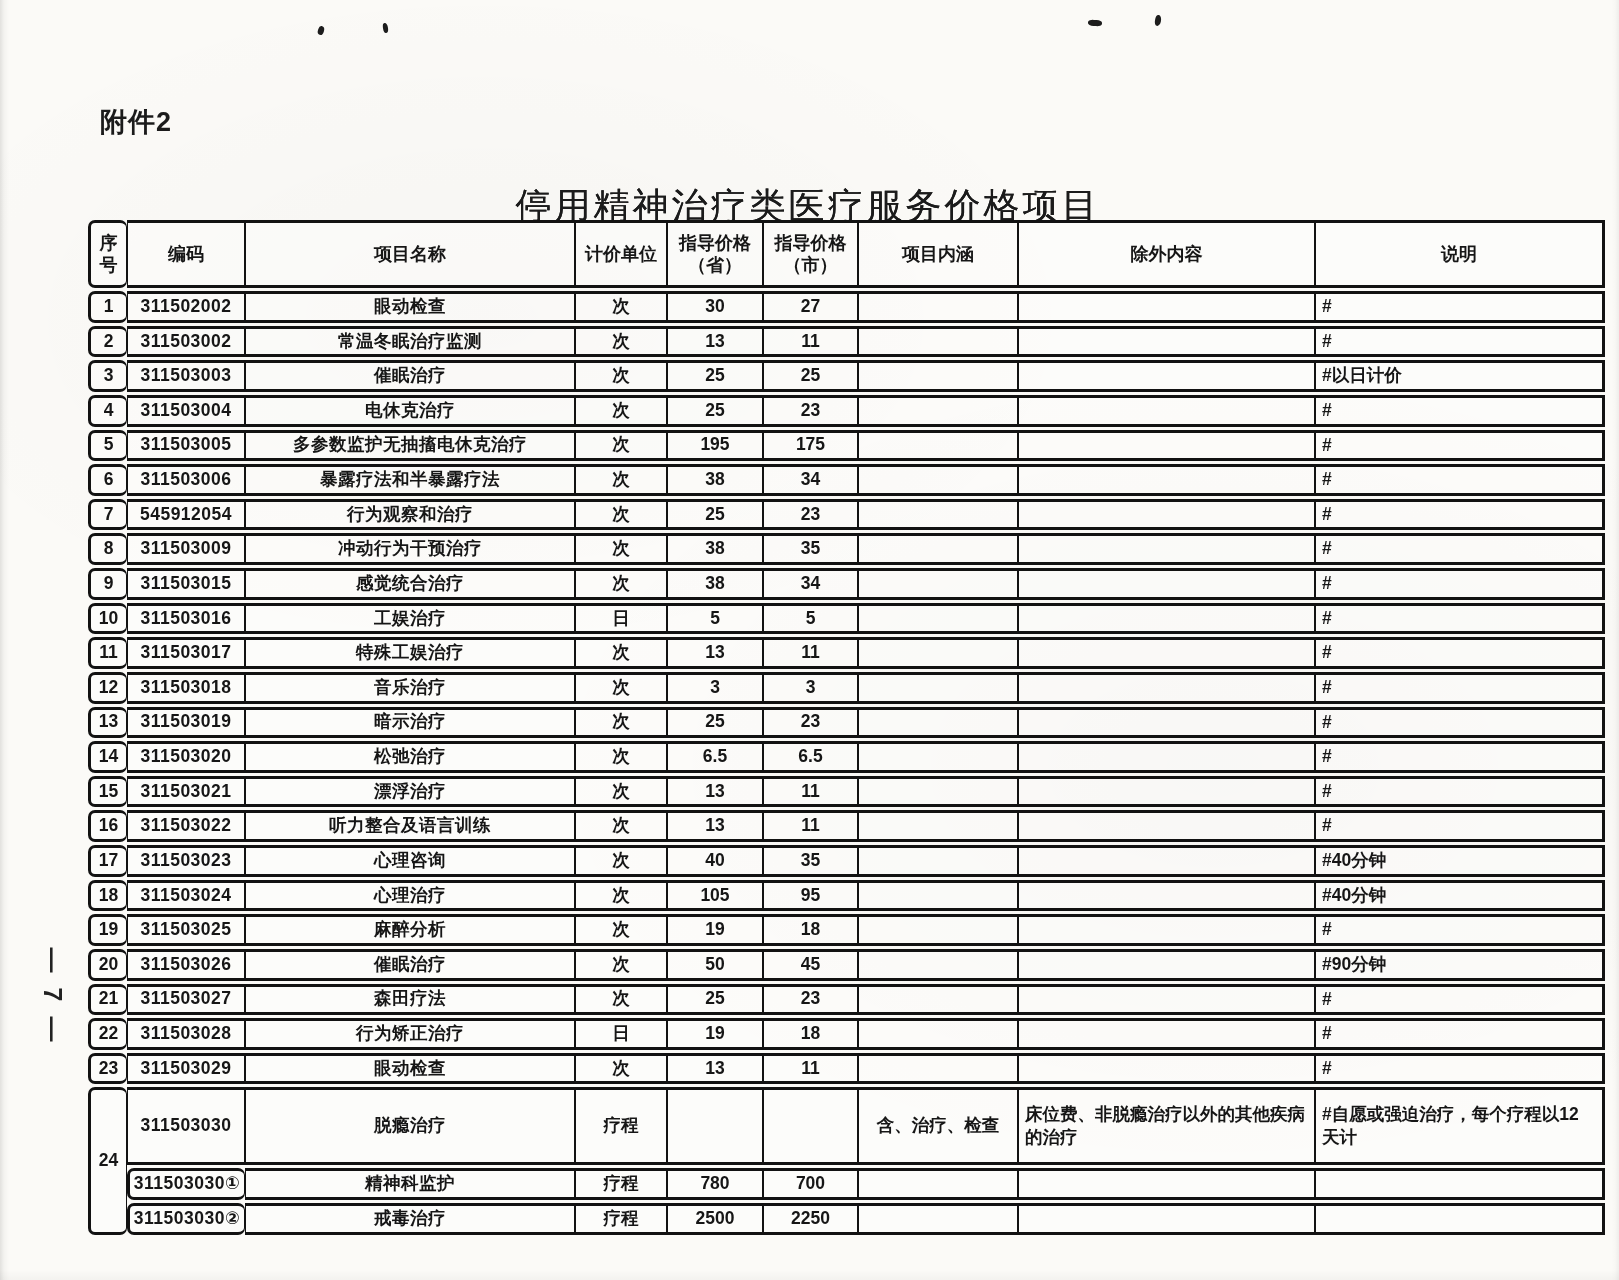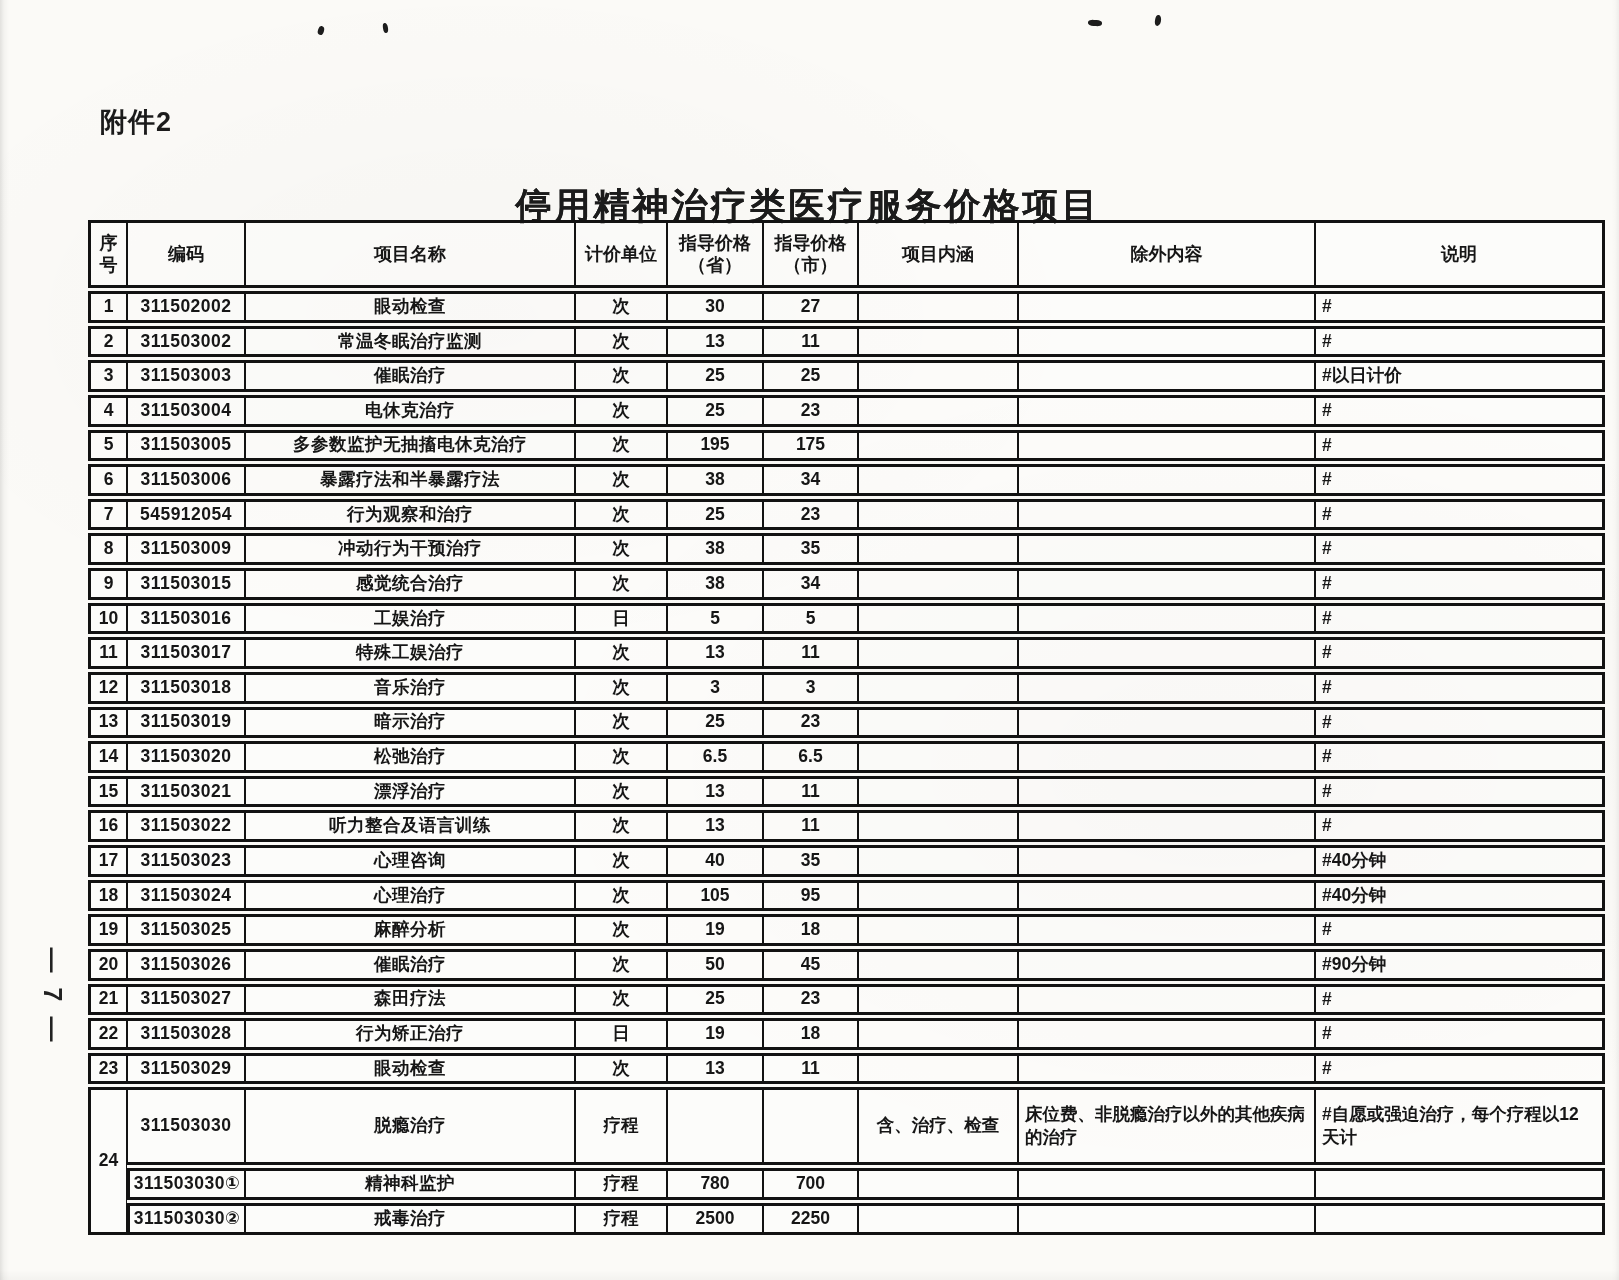--- a/index.html
+++ b/index.html
@@ -18,21 +18,21 @@
       linear-gradient(0deg, rgba(0,0,0,0.03) 0px, rgba(0,0,0,0) 10px),
       #fbfaf7;
     color:#1b1b1b;
   }
   .attachment{
     position:absolute;left:100px;top:104px;
     font-size:27px;font-weight:700;letter-spacing:1px;
   }
   .title{
     position:absolute;left:88px;top:158px;width:1440px;
-    text-align:center;font-size:36px;font-weight:700;letter-spacing:3px;
+    text-align:center;font-size:36px;font-weight:400;letter-spacing:3px;
     text-shadow:0 0 0.6px #1b1b1b;
   }
   .pagenum{
     position:absolute;left:-18px;top:982px;width:140px;
     text-align:center;font-size:25px;font-weight:600;letter-spacing:4px;
     transform:rotate(90deg);
     color:#222;
   }
   .speck{position:absolute;background:#1d1d1d;border-radius:45% 55% 50% 50%;}
   .speck.s1{left:318px;top:26px;width:6px;height:9px;transform:rotate(18deg);}
@@ -47,21 +47,21 @@
     font-weight:700;color:#161616;
   }
   th,td{
     border:3px solid #121212;
     border-left-width:1.5px;border-right-width:1.5px;
     padding:1px 3px;
     vertical-align:middle;text-align:center;
     overflow:hidden;
     background:rgba(255,255,255,0.35);
   }
-  th:first-child,td:first-child{border-left-width:3px;}
+  th:first-child,td:first-child{border-left-width:3px;border-radius:7px;}
   th:last-child,td:last-child{border-right-width:3px;}
   thead th{height:60px;font-size:18px;white-space:pre-line;line-height:1.25;font-weight:700;}
   tbody td{height:22px;font-size:17.5px;line-height:1.25;}
   tbody tr.tall td{height:70px;}
   tbody tr.sub td{height:24px;margin-left:6px;}
   td.col-7,td.col-8{text-align:left;padding:1px 6px;line-height:1.35;}
   td.col-1,td.col-2{letter-spacing:0.5px;}
 </style>
 </head>
 <body>

